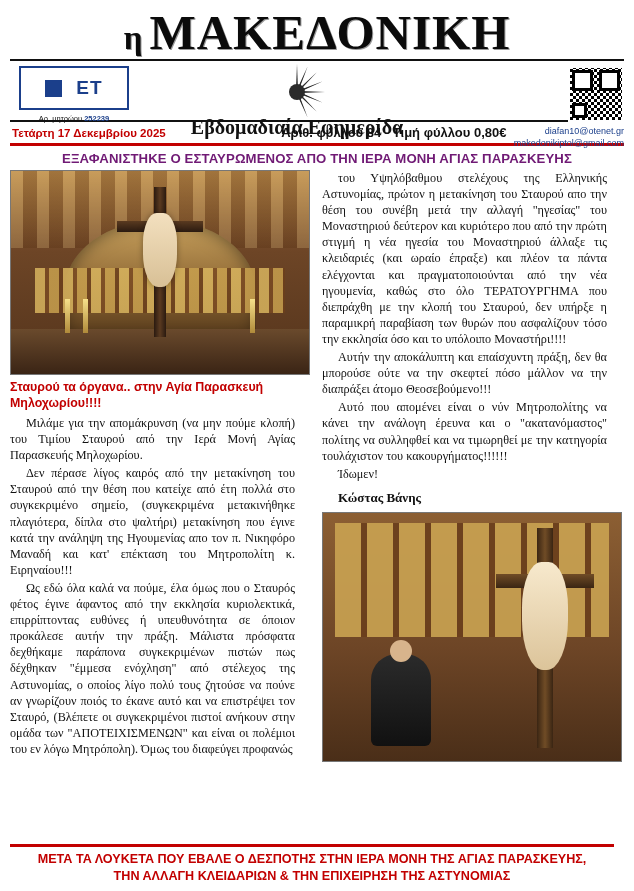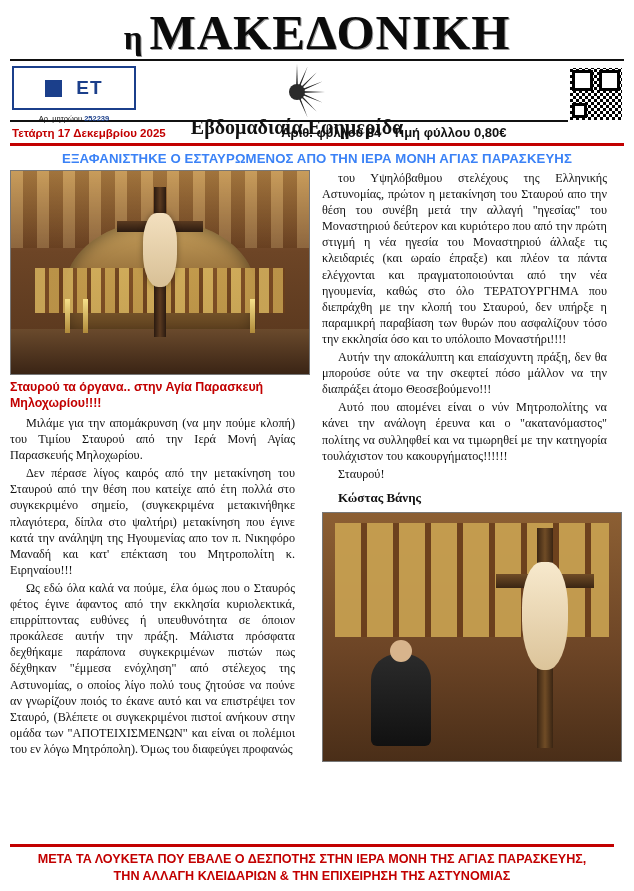--- a/index.html
+++ b/index.html
@@ -57,21 +57,21 @@
   }
 
   
   .met-block {
     width: 128px;
     text-align: center;
     padding-top: 2px;
   }
   .met-logo {
     border: 2px solid #1b3f8b;
-    width: 124px;
+    width: 110px;
     height: 44px;
     margin: 0 auto;
     display: flex;
     align-items: center;
     justify-content: center;
     gap: 14px;
   }
   .met-sq {
     width: 17px; height: 17px;
     background: #1b3f8b;
@@ -188,21 +188,21 @@
   }
   .redline {
     height: 3px;
     background: #c20000;
     margin-bottom: 4px;
   }
 
   
   .headline {
     text-align: center;
-    color: #3b82f6;
+    color: #701a75;
     font-weight: bold;
     font-size: 13.2px;
     letter-spacing: 0.1px;
     padding: 1px 0 4px 0;
   }
 
   
   .body-cols {
     display: flex;
     gap: 12px;
@@ -403,20 +403,24 @@
             <div class="hub"></div>
           </div>
         </div>
         <div class="subtitle">Εβδομαδιαία Εφημερίδα</div>
       </div>
 
       <div class="right-block">
         <div class="qr">
             <span class="qr-inner"></span>
           </div>
+        <div class="emails">
+          <div>diafan10@otenet.gr</div>
+          <div>makedonikiptol@gmail.com</div>
+        </div>
       </div>
 
     </div>
   </div>
 
   <div class="datebar">
     <span class="left">Τετάρτη 17 Δεκεμβρίου 2025</span>
     <span class="mid">Αριθ. φύλλου 84 - Τιμή φύλλου 0,80€</span>
   </div>
   <div class="redline"></div>
@@ -446,21 +450,21 @@
 
       <p class="txt">Μιλάμε για την απομάκρυνση (να μην πούμε κλοπή) του Τιμίου Σταυρού από την Ιερά Μονή Αγίας Παρασκευής Μηλοχωρίου.</p>
       <p class="txt">Δεν πέρασε λίγος καιρός από την μετακίνηση του Σταυρού από την θέση που κατείχε από έτη πολλά στο συγκεκριμένο σημείο, (συγκεκριμένα μετακινήθηκε πλαγιότερα, δίπλα στο ψαλτήρι) μετακίνηση που έγινε κατά την ανάληψη της Ηγουμενίας απο τον π. Νικηφόρο Μαναδή και κατ' επέκταση του Μητροπολίτη κ. Ειρηναίου!!!</p>
       <p class="txt">Ως εδώ όλα καλά να πούμε, έλα όμως που ο Σταυρός φέτος έγινε άφαντος από την εκκλησία κυριολεκτικά, επιρρίπτοντας ευθύνες ή υπευθυνότητα σε όποιον προκάλεσε αυτήν την πράξη. Μάλιστα πρόσφατα δεχθήκαμε παράπονα συγκεκριμένων πιστών πως δέχθηκαν "έμμεσα ενόχληση" από στέλεχος της Αστυνομίας, ο οποίος λίγο πολύ τους ζητούσε να πούνε αν γνωρίζουν ποιός το έκανε αυτό και να επιστρέψει τον Σταυρό, (Βλέπετε οι συγκεκριμένοι πιστοί ανήκουν στην ομάδα των "ΑΠΟΤΕΙΧΙΣΜΕΝΩΝ" και είναι οι πολέμιοι του εν λόγω Μητρόπολη). Όμως του διαφεύγει προφανώς</p>
     </div>
 
     <div class="col">
       <p class="txt">του Υψηλόβαθμου στελέχους της Ελληνικής Αστυνομίας, πρώτον η μετακίνηση του Σταυρού απο την θέση του συνέβη μετά την αλλαγή "ηγεσίας" του Μοναστηριού δεύτερον και κυριότερο που από την πρώτη στιγμή η νέα ηγεσία του Μοναστηριού άλλαξε τις κλειδαριές (και ωραίο έπραξε) και πλέον τα πάντα ελέγχονται και πραγματοποιούνται από την νέα ηγουμενία, καθώς στο όλο ΤΕΡΑΤΟΥΡΓΗΜΑ που διεπράχθη με την κλοπή του Σταυρού, δεν υπήρξε η παραμικρή παραβίαση των θυρών που ασφαλίζουν τόσο την εκκλησία όσο και το υπόλοιπο Μοναστήρι!!!!</p>
       <p class="txt">Αυτήν την αποκάλυπτη και επαίσχυντη πράξη, δεν θα μπορούσε ούτε να την σκεφτεί πόσο μάλλον να την διαπράξει άτομο Θεοσεβούμενο!!!</p>
       <p class="txt">Αυτό που απομένει είναι ο νύν Μητροπολίτης να κάνει την ανάλογη έρευνα και ο "ακατανόμαστος" πολίτης να συλληφθεί και να τιμωρηθεί με την κατηγορία τουλάχιστον του κακουργήματος!!!!!!</p>
-      <p class="txt">Σταυρού!</p>
+      <p class="txt">Ίδωμεν!</p>
       <div class="signature">Κώστας Βάνης</div>
 
       <div class="photo second">
         <div class="church2"></div>
         <div class="wallicons"></div>
         <div class="bigcross">
           <div class="v"></div>
             <div class="h"></div>
             <div class="body"></div>
         </div>

